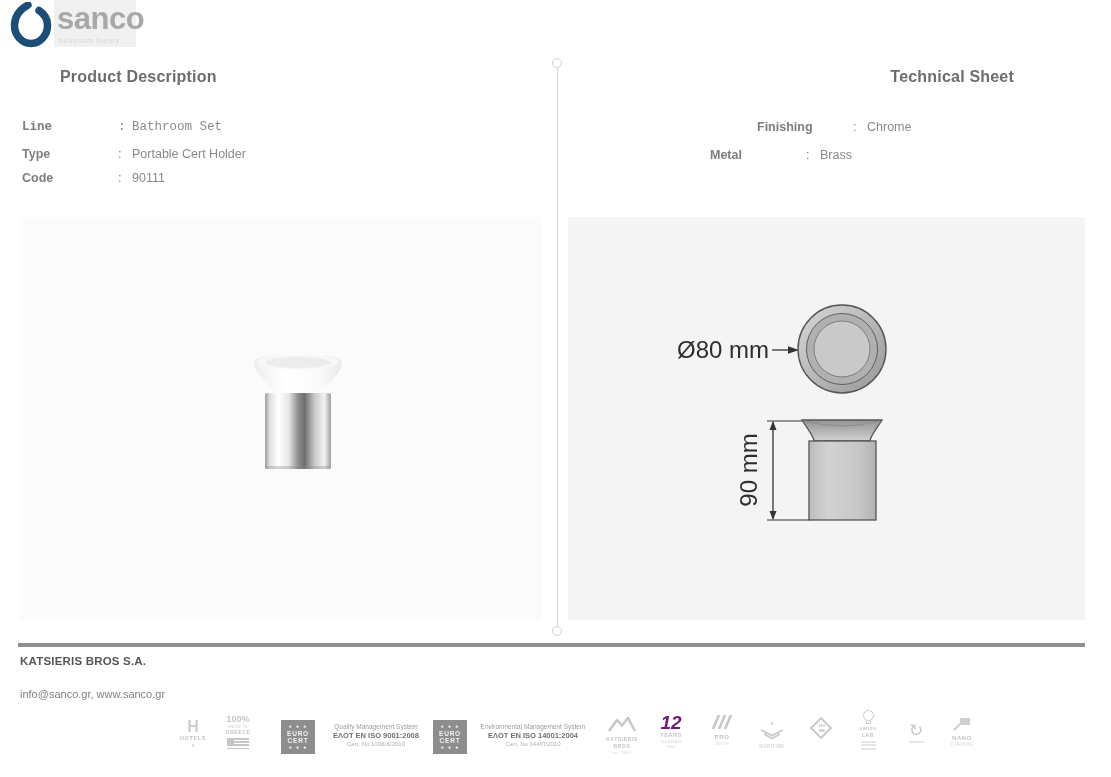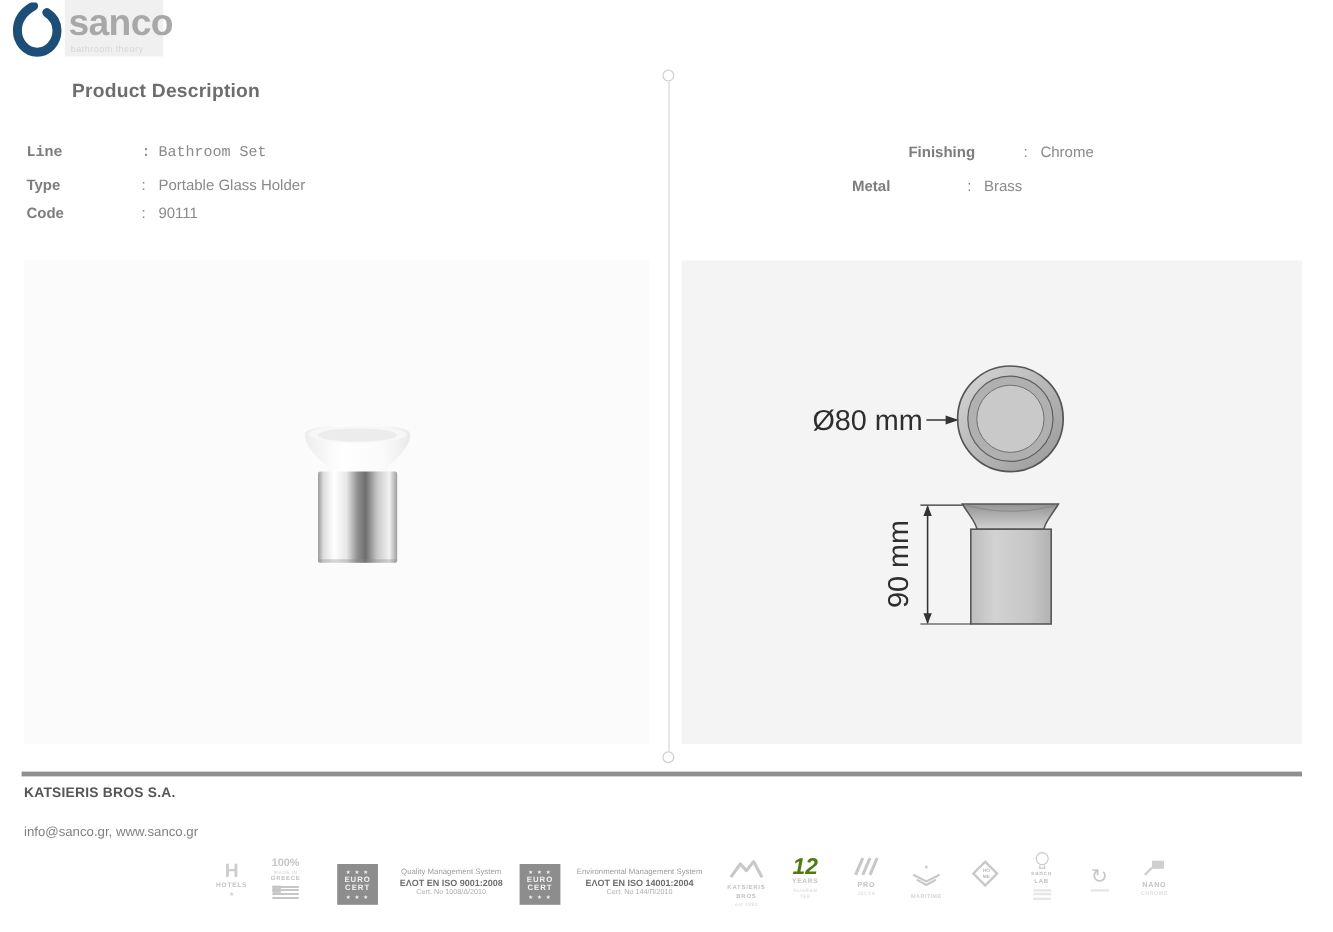--- a/index.html
+++ b/index.html
@@ -77,21 +77,21 @@
   <div class="abs panel-title" style="left:60px; top:68px;">Product Description</div>
 
   <div class="abs spec-row" style="left:22px; top:120px;font-family:Liberation Mono, monospace;">
     <span class="spec-label">Line</span>
     <span class="spec-sep">:</span>
     <span class="spec-value">Bathroom Set</span>
   </div>
   <div class="abs spec-row" style="left:22px; top:147px;">
     <span class="spec-label">Type</span>
     <span class="spec-sep">:</span>
-    <span class="spec-value">Portable Glass Holder</span>
+    <span class="spec-value">Portable Cert Holder</span>
   </div>
   <div class="abs spec-row" style="left:22px; top:171px;">
     <span class="spec-label">Code</span>
     <span class="spec-sep">:</span>
     <span class="spec-value">90111</span>
   </div>
 
   <div class="abs photo-panel">
     <svg style="position:absolute; left:232px; top:136px;" width="92" height="120" viewBox="0 0 92 120">
       <defs>
@@ -114,20 +114,21 @@
         </linearGradient>
       </defs>
       <path d="M2,9 C2,4 16,1 46,1 C76,1 90,4 90,9 C90,20 76,31 71,36 L71,42 L21,42 L21,36 C16,31 2,20 2,9 Z" fill="url(#bowlGrad)"></path>
       <ellipse cx="46" cy="9" rx="41" ry="7" fill="#f7f7f7"></ellipse>
       <ellipse cx="46" cy="9.5" rx="33" ry="5.5" fill="#ececec"></ellipse>
       <rect x="13" y="40" width="66" height="76" rx="2" fill="url(#chromeGrad)"></rect>
       <rect x="13" y="113" width="66" height="3" rx="1.5" fill="#8a8a8a" opacity="0.35"></rect>
     </svg>
   </div>
 
+  <div class="abs panel-title" style="left:760px; top:68px; width:254px; text-align:right;">Technical Sheet</div>
 
   <div class="abs spec-row" style="left:710px; top:120px;padding-left:47px;">
     <span class="spec-label">Finishing</span>
     <span class="spec-sep">:</span>
     <span class="spec-value">Chrome</span>
   </div>
   <div class="abs spec-row" style="left:710px; top:148px;">
     <span class="spec-label">Metal</span>
     <span class="spec-sep">:</span>
     <span class="spec-value">Brass</span>
@@ -223,21 +224,21 @@
   <div class="badge" style="left:598px; top:716px; width:48px;">
     <svg width="30" height="16" viewBox="0 0 30 16">
       <path d="M2,15 L10,4 L15,9.5 L21,2 L28,15" fill="none" stroke="#c8c8c8" stroke-width="2.6" stroke-linejoin="round"></path>
     </svg>
     <div class="b-sub" style="font-size:5px;">KATSIERIS</div>
     <div class="b-sub" style="font-size:5px;">BROS</div>
     <div class="b-faint">est 1982</div>
   </div>
 
   <div class="badge" style="left:650px; top:713px; width:42px;">
-    <div class="b-big" style="font-size:19px; line-height:19px; color:#4d7c0f; font-style:italic;">12</div>
+    <div class="b-big" style="font-size:19px; line-height:19px; color:#701a75; font-style:italic;">12</div>
     <div class="b-sub">YEARS</div>
     <div class="b-faint">GUARAN</div>
     <div class="b-faint">TEE</div>
   </div>
 
   <div class="badge" style="left:701px; top:714px; width:42px;">
     <svg width="24" height="16" viewBox="0 0 24 16">
       <path d="M3,15 L9,1 M9,15 L15,1 M15,15 L21,1" stroke="#c8c8c8" stroke-width="2.6"></path>
     </svg>
     <div class="b-sub" style="font-size:6px;">PRO</div>

